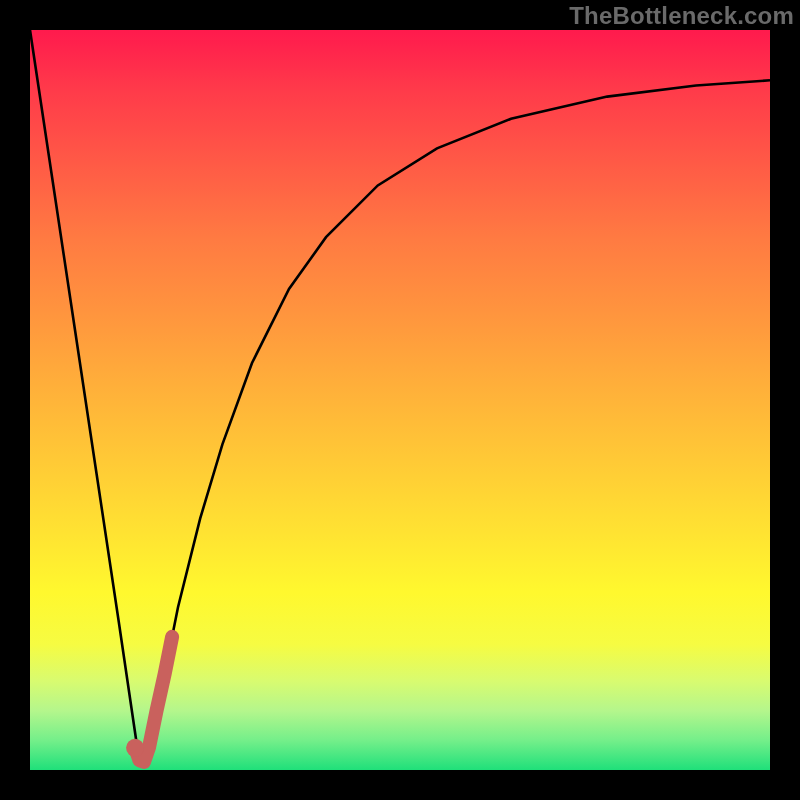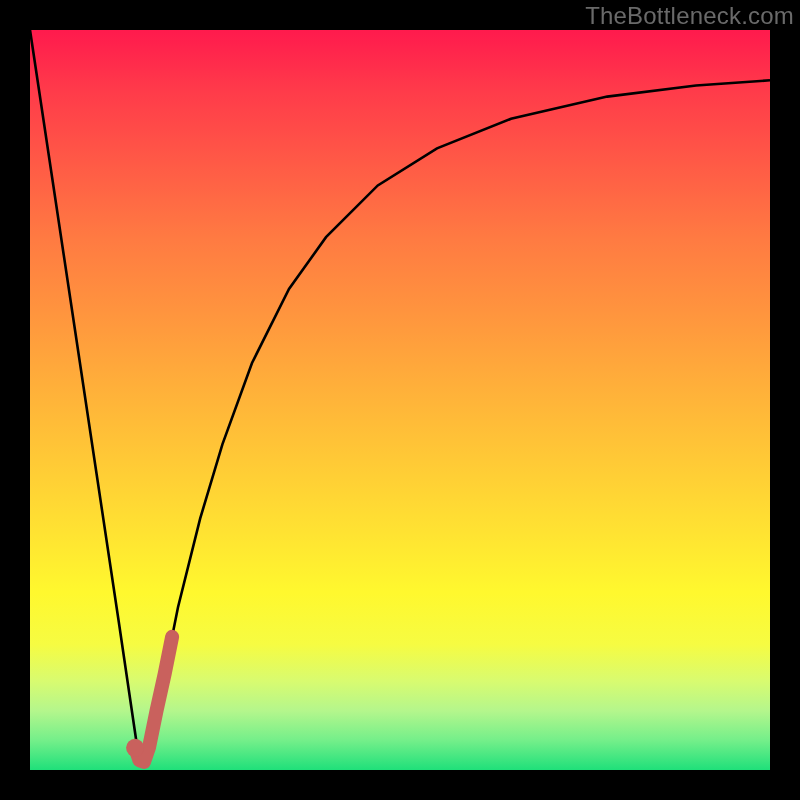--- a/index.html
+++ b/index.html
@@ -44,21 +44,21 @@
       #1fe07a 100%
     );
   }
   .watermark {
     position: absolute;
     top: 2px;
     right: 6px;
     color: #6a6a6a;
     font-size: 24px;
     letter-spacing: 0.2px;
-    font-weight: 400;
+    font-weight: 700;
     user-select: none;
   }
   svg.curves {
     position: absolute;
     left: 30px;
     top: 30px;
     width: 740px;
     height: 740px;
     overflow: visible;
   }

